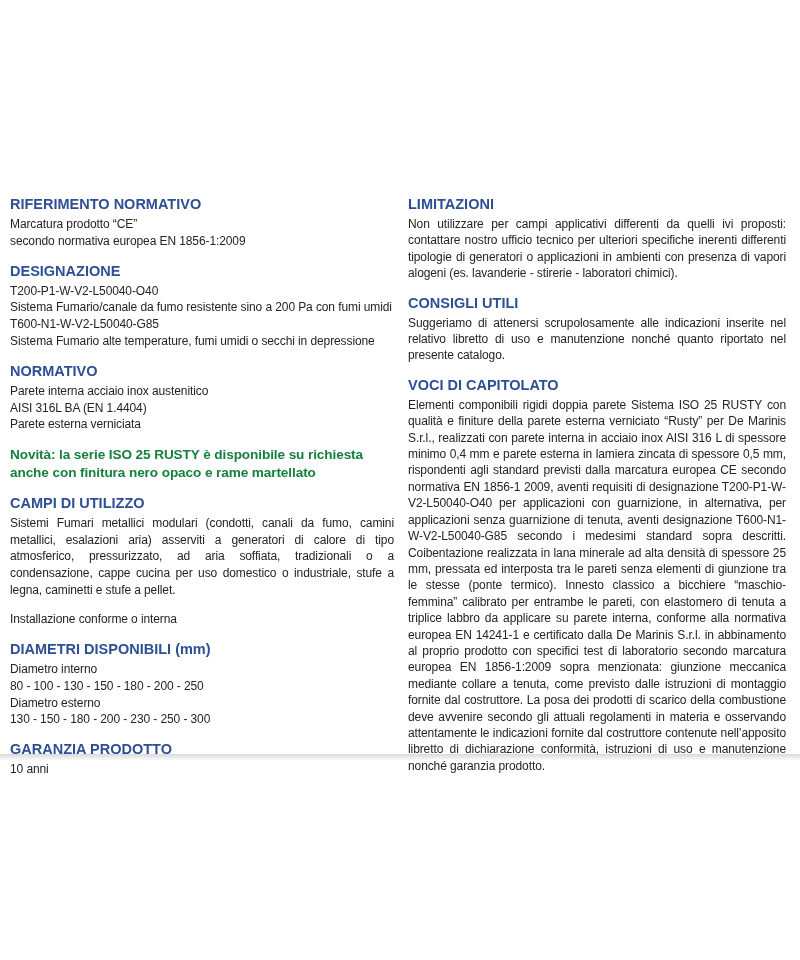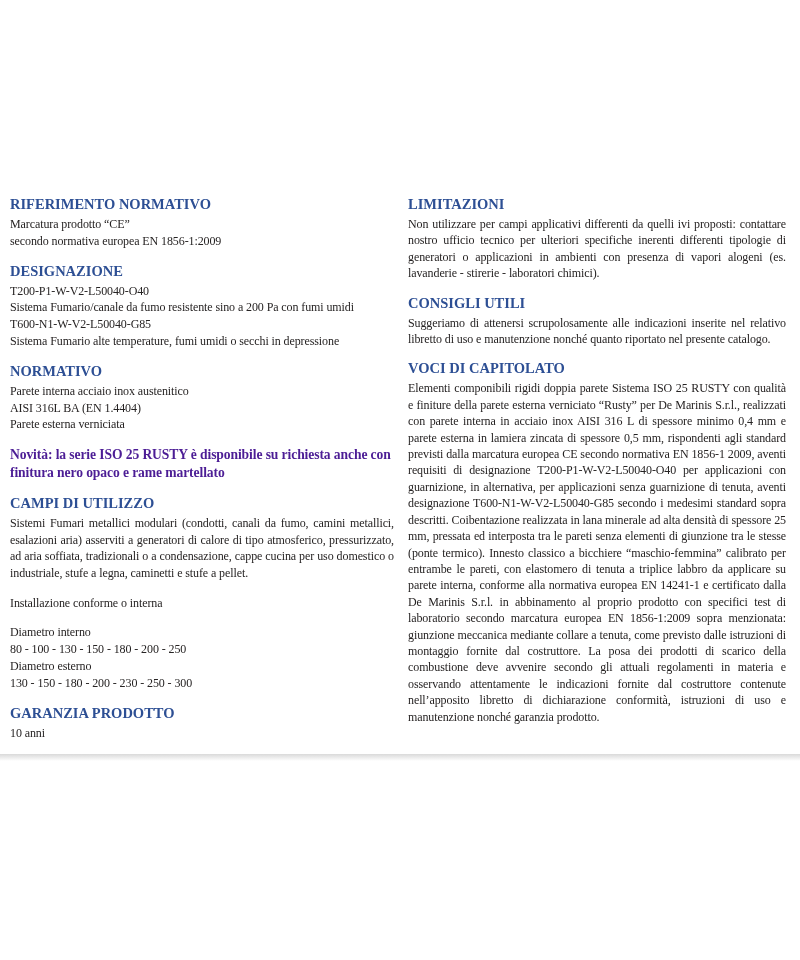--- a/index.html
+++ b/index.html
@@ -6,21 +6,21 @@
     --blue:#2d4f94;
     --ink:#262323;
     --navy:#20335c;
   }
   html,body{margin:0;padding:0;background:#ffffff;}
   .page{
     position:relative;
     width:800px;height:924px;
     background:#ffffff;
     overflow:hidden;
-    font-family:Liberation Serif, serif;
+    font-family:Liberation Sans, sans-serif;
     color:var(--ink);
   }
   .col{position:absolute;top:196px;}
   .col-left{left:10px;width:384px;}
   .col-right{left:408px;width:378px;}
   .sec{margin:0 0 13px 0;}
   .sec-heading{
     margin:0 0 3px 0;
     font-size:14.5px;
     line-height:17px;
@@ -39,21 +39,21 @@
     line-height:16.6px;
     letter-spacing:-0.1px;
     text-align:justify;
   }
   .col-right .para{line-height:16.4px;}
   .notice{
     margin:6px 0 14px 0;
     font-size:13.6px;
     line-height:17.5px;
     font-weight:bold;
-    color:#4c1d95;
+    color:#15803d;
     letter-spacing:-0.1px;
   }
   .content-bottom-shadow{
     position:absolute;
     left:0;top:754px;
     width:800px;height:7px;
     background:linear-gradient(to bottom, rgba(120,120,120,0.28), rgba(255,255,255,0));
   }
   .footer-bar{
     position:absolute;
@@ -95,20 +95,21 @@
     <section class="sec">
       <h3 class="sec-heading">CAMPI DI UTILIZZO</h3>
       <p class="para">Sistemi Fumari metallici modulari (condotti, canali da fumo, camini metallici, esalazioni aria) asserviti a generatori di calore di tipo atmosferico, pressurizzato, ad aria soffiata, tradizionali o a condensazione, cappe cucina per uso domestico o industriale, stufe a legna, caminetti e stufe a pellet.</p>
     </section>
 
     <section class="sec">
       <div class="line">Installazione conforme o interna</div>
     </section>
 
     <section class="sec">
+      <h3 class="sec-heading">DIAMETRI DISPONIBILI (mm)</h3>
       <div class="line">Diametro interno</div>
       <div class="line">80 - 100 - 130 - 150 - 180 - 200 - 250</div>
       <div class="line">Diametro esterno</div>
       <div class="line">130 - 150 - 180 - 200 - 230 - 250 - 300</div>
     </section>
 
     <section class="sec">
       <h3 class="sec-heading">GARANZIA PRODOTTO</h3>
       <div class="line">10 anni</div>
     </section>

